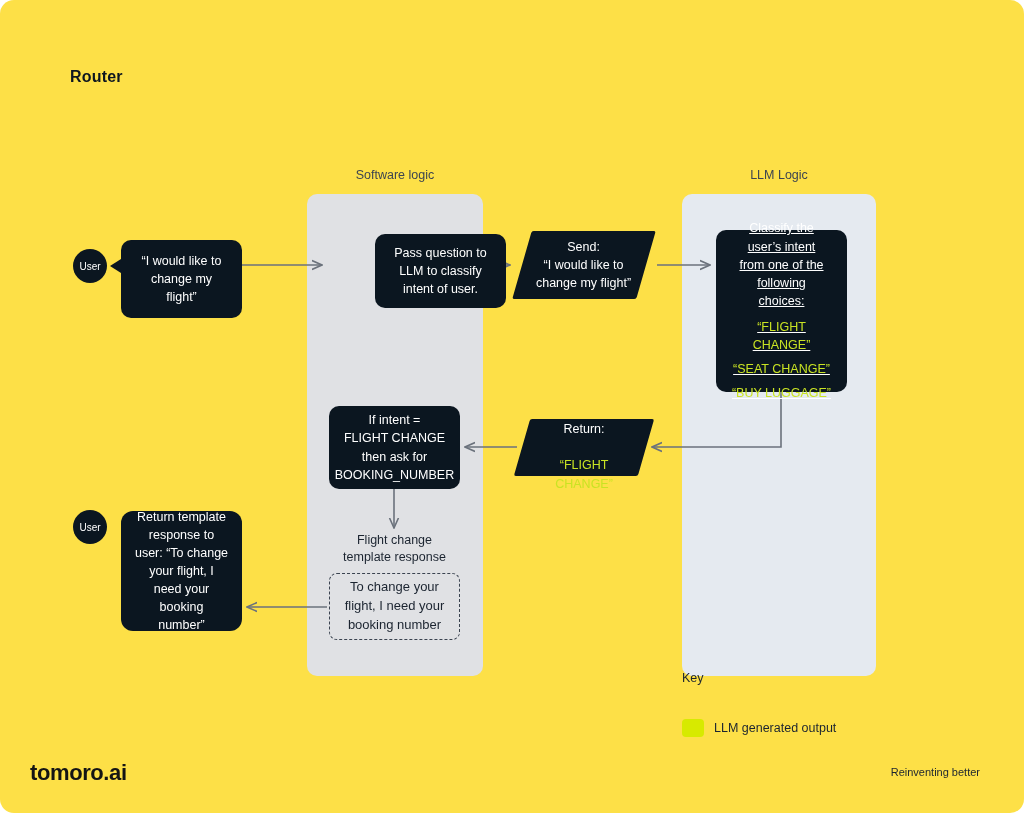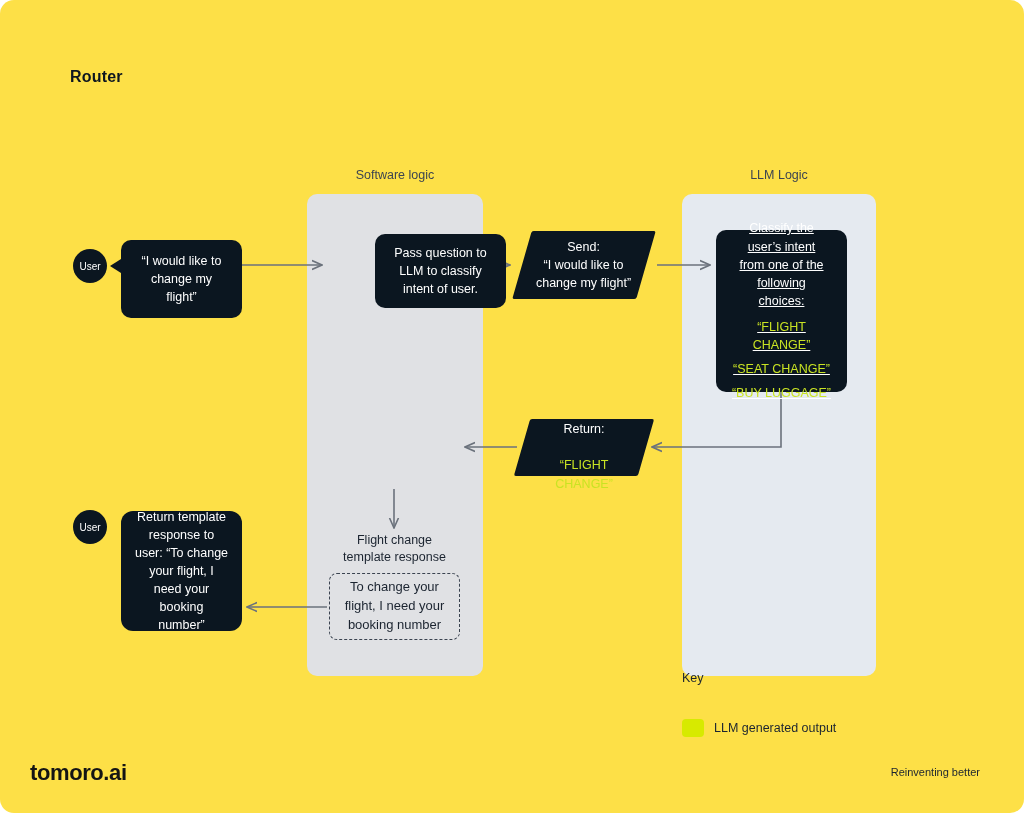--- a/index.html
+++ b/index.html
@@ -159,20 +159,24 @@
     <span style="white-space:pre-line;">Classify the
 user’s intent
 from one of the
 following
 choices:</span>
     <span class="llm-out llm-out-block" style="margin-top:8px;">“FLIGHT CHANGE”</span>
     <span class="llm-out llm-out-block" style="margin-top:6px;">“SEAT CHANGE”</span>
     <span class="llm-out llm-out-block" style="margin-top:6px;">“BUY LUGGAGE”</span>
   </div>
 
+  <div class="node" style="left:329px; top:406px; width:131px; height:83px;">If intent =
+FLIGHT CHANGE
+then ask for
+BOOKING_NUMBER</div>
 
   <div class="node skew" style="left:522px; top:419px; width:124px; height:57px;">
     <span class="skew-inner" style="display:block;">
       <span>Return:</span><br>
       <span class="llm-out">“FLIGHT CHANGE”</span>
     </span>
   </div>
 
   <div class="plain-label" style="left:329px; top:532px; width:131px;">Flight change
 template response</div>

